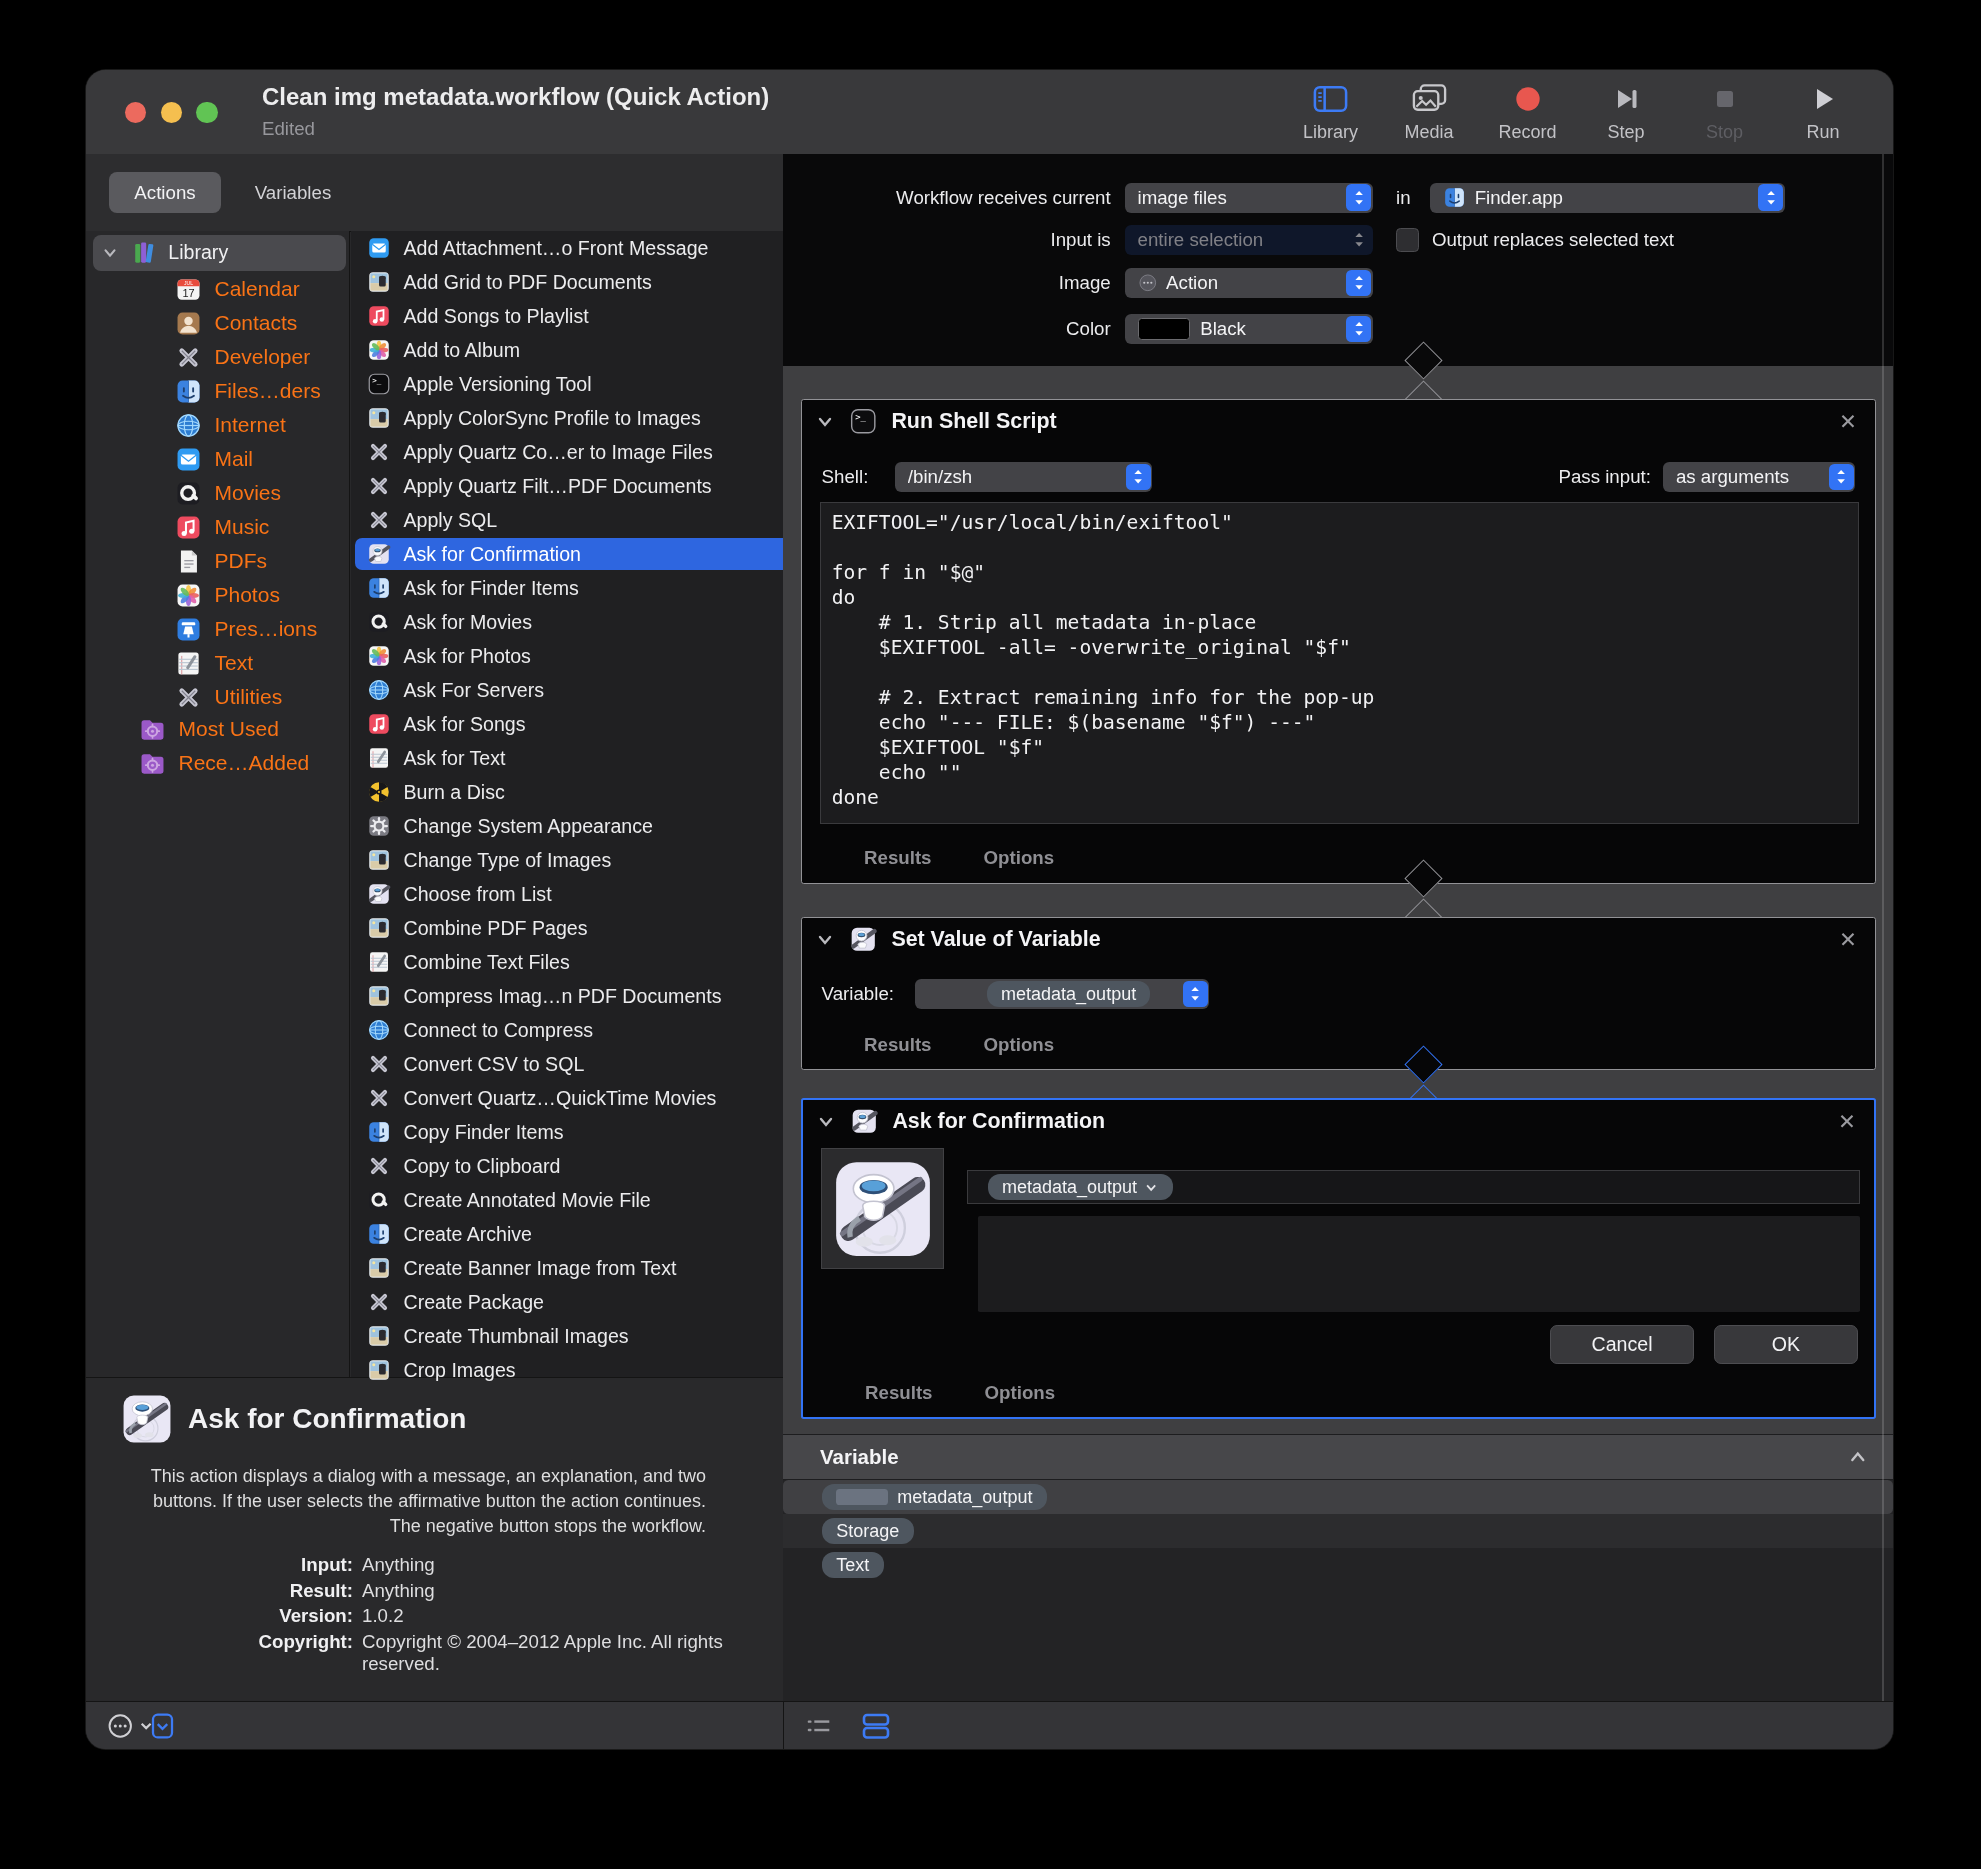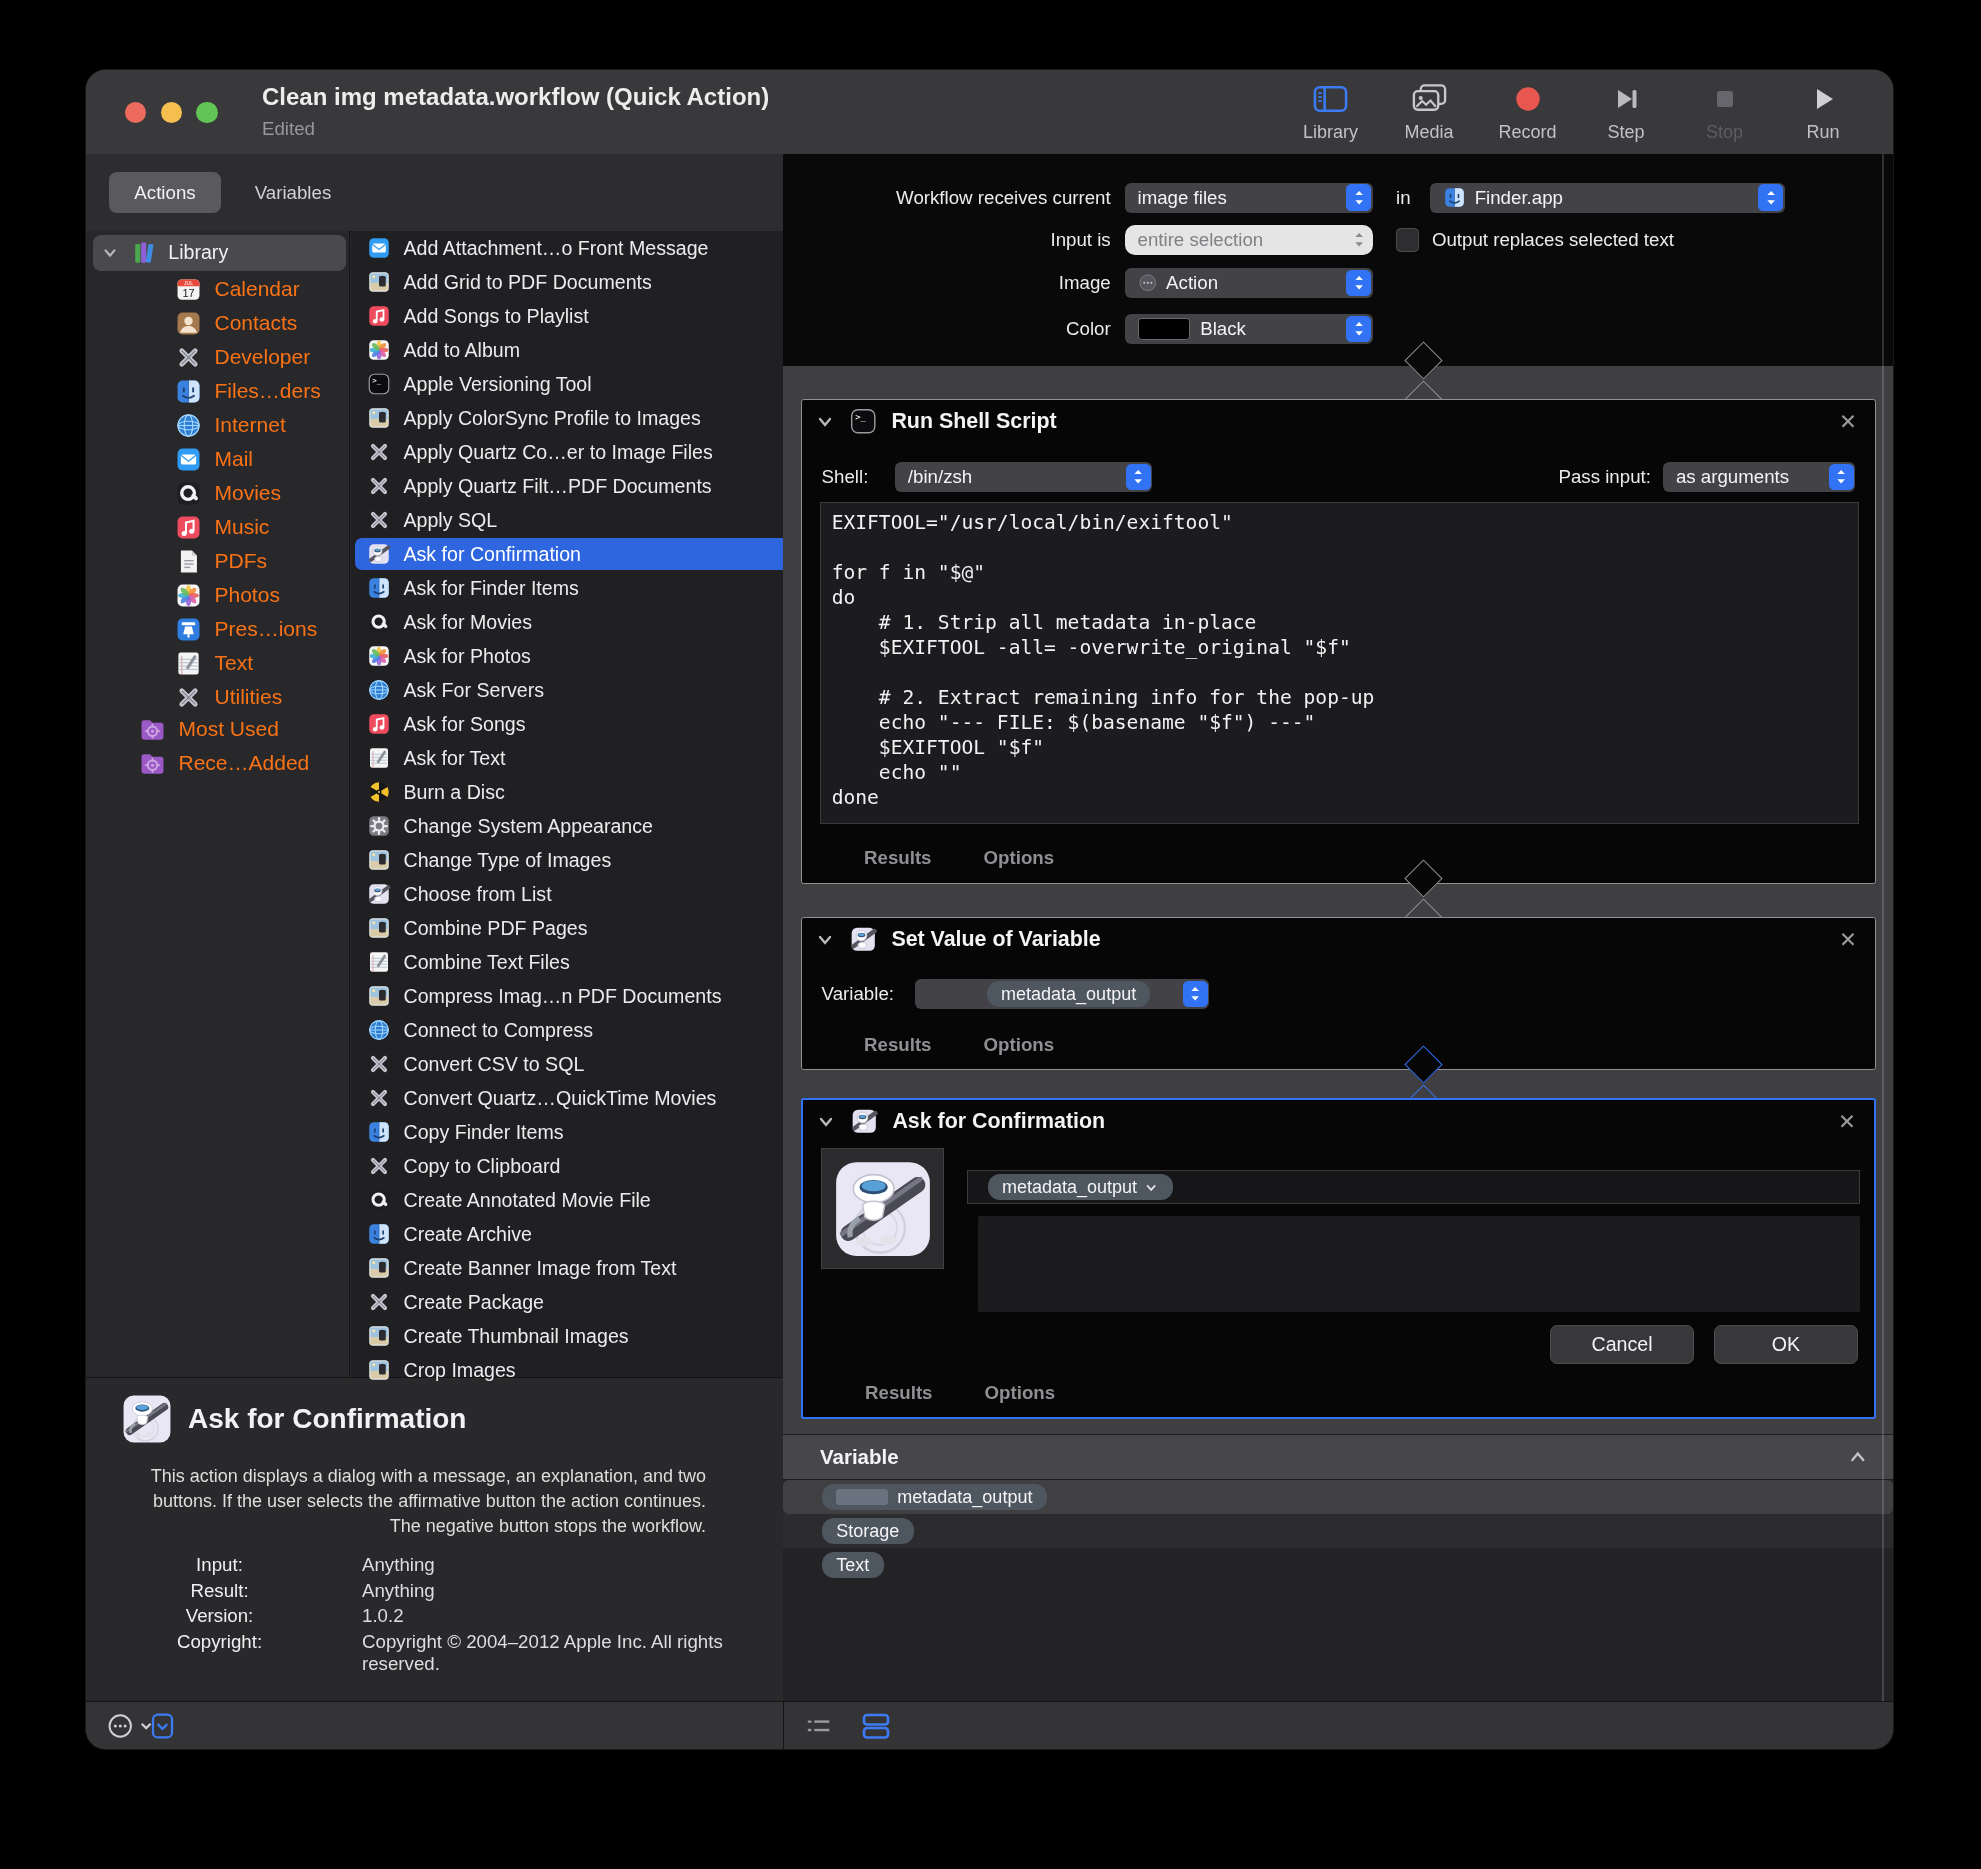--- a/index.html
+++ b/index.html
@@ -40,31 +40,31 @@
   .a-row{height:34px;display:flex;align-items:center;position:relative;}
   .a-row .aicon{width:24px;height:24px;margin-left:16px;flex:0 0 auto;z-index:1;}
   .a-row .alabel{margin-left:12.5px;font-size:19.6px;color:#ececee;white-space:nowrap;z-index:1;}
   .a-row.selected::before{content:"";position:absolute;left:3.6px;right:5.3px;top:0.9px;bottom:0.9px;background:#2e66e0;border-radius:7.1px;}
   .a-row.selected .alabel{color:#fff;}
   .desc{position:absolute;left:0;top:1223px;width:697px;height:323px;background:#29292b;border-top:0.9px solid #141414;box-sizing:border-box;}
   .desc .dhead{position:absolute;left:36px;top:16px;display:flex;align-items:center;gap:16px;}
   .desc .dtitle{font-size:28px;font-weight:bold;color:#f2f2f4;}
   .desc .dbody{position:absolute;left:32px;top:86px;width:588px;font-size:18px;line-height:25px;color:#dededf;text-align:right;}
   .desc .dfields{position:absolute;left:0px;top:176px;width:677px;display:grid;grid-template-columns:276px 392px;row-gap:3.6px;font-size:18.7px;}
-  .desc .dfields .fl{text-align:center;font-weight:normal;color:#f0f0f2;padding-right:9px;}
+  .desc .dfields .fl{text-align:right;font-weight:bold;color:#f0f0f2;padding-right:9px;}
   .desc .dfields .fv{color:#dedee0;}
   
   .right{position:absolute;left:697px;top:0;width:1110px;height:1547px;background:#09090a;}
   .set-row{position:absolute;left:0;width:100%;height:30px;display:flex;align-items:center;}
   .set-row .slab{width:342px;text-align:right;padding-right:14.3px;font-size:18.7px;color:#ececee;box-sizing:border-box;flex:0 0 auto;}
   .set-row .slab.dim, .dimtext{color:#77777c;}
   .popup{height:30px;background:#434347;border-radius:6.2px;display:flex;align-items:center;position:relative;box-sizing:border-box;padding-left:12.5px;}
   .popup .pv{font-size:18.7px;color:#f4f4f6;white-space:nowrap;overflow:hidden;}
   .popup .cap{position:absolute;right:1.8px;top:1.8px;bottom:1.8px;width:25px;border-radius:5.3px;background:#3273f5;display:flex;align-items:center;justify-content:center;}
-  .popup.disabled{background:#e5e5e5;border-radius:10px;}
+  .popup.disabled{background:#0f172a;}
   .popup.disabled .pv{color:#808086;}
   .popup.disabled .cap{background:transparent;}
   .popup .picon{margin-right:9px;display:flex;flex:0 0 auto;}
   .swatch{width:50px;height:19.6px;background:#000;border:0.9px solid #6a6a6e;border-radius:3.6px;margin-right:10.7px;flex:0 0 auto;}
   .checkbox{width:21.4px;height:21.4px;background:#2e2e31;border:0.9px solid #4c4c50;border-radius:4.5px;flex:0 0 auto;}
   .canvas{position:absolute;left:0;top:212px;width:1110px;height:1335px;background:#3f3f41;}
   .scrollline{position:absolute;left:1099px;top:0;width:1.8px;height:1547px;background:rgba(255,255,255,.16);}
   .card{position:absolute;left:18px;width:1075px;background:#060607;border:1.8px solid #929296;border-radius:2.7px;box-sizing:border-box;}
   .card.selected{border:2.7px solid #3273f5;}
   .chead{position:absolute;left:0;top:0;width:100%;height:43px;display:flex;align-items:center;}

